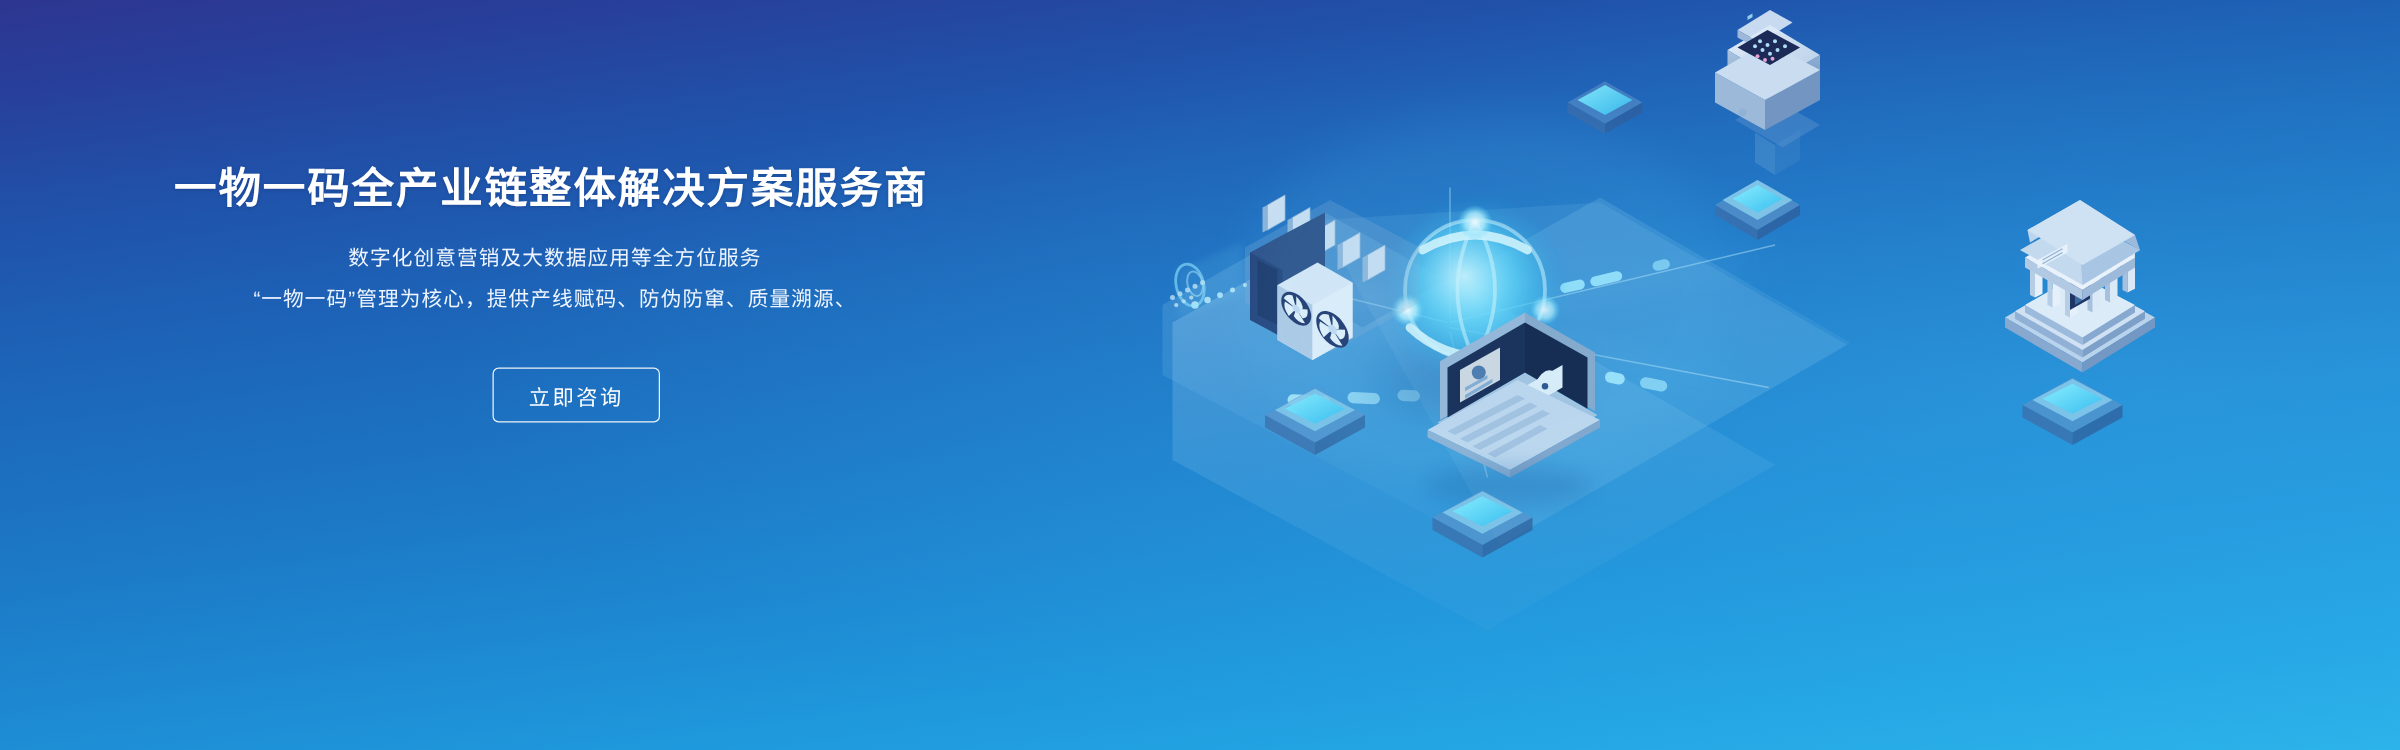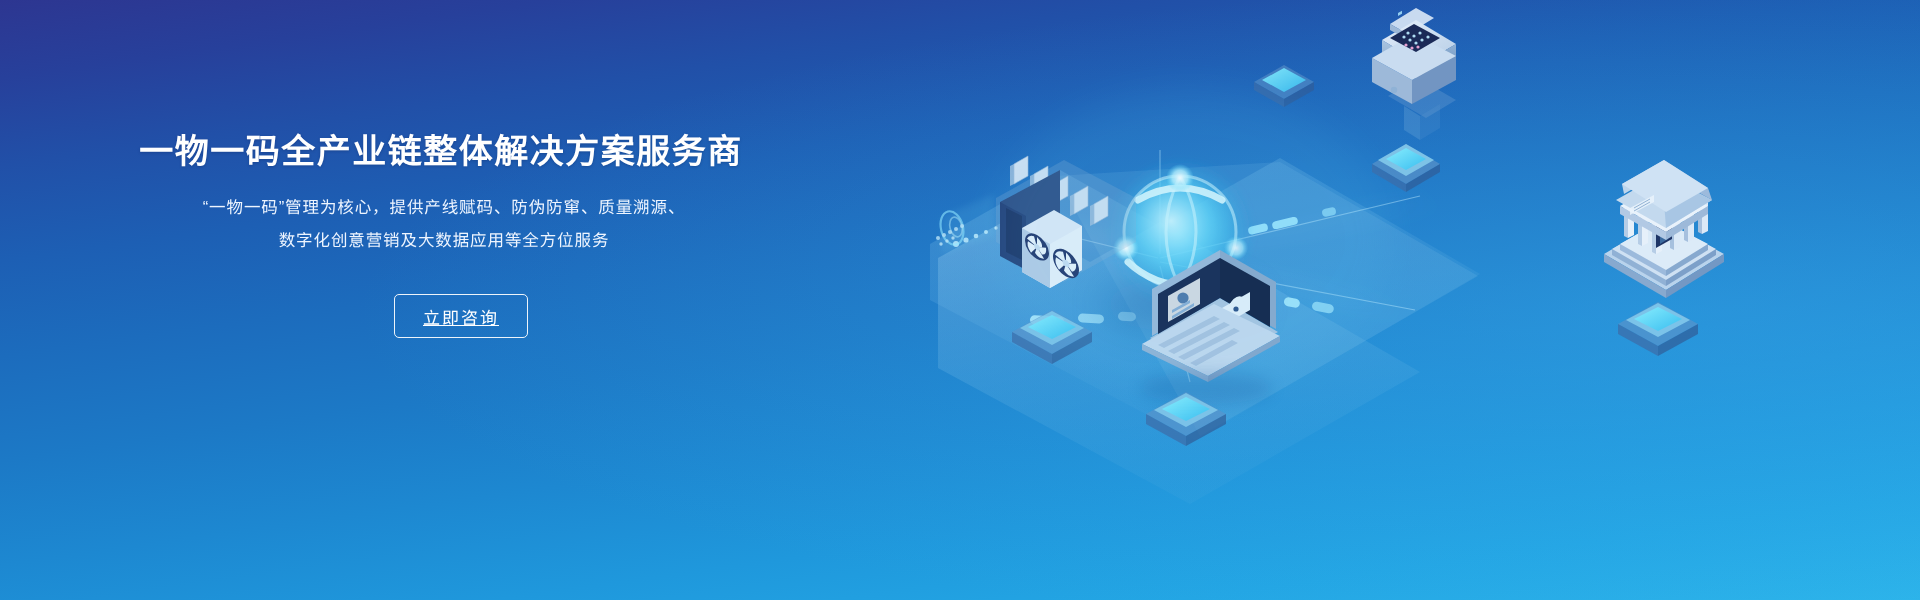--- a/index.html
+++ b/index.html
@@ -35,35 +35,35 @@
   }
   .sub{
     font-size:16.5px;color:#eef5ff;line-height:2.05;letter-spacing:0.9px;
     margin:0 0 0 8px;white-space:nowrap;font-weight:400;
   }
   #cta{
     display:inline-flex;align-items:center;justify-content:center;
     margin:36px 0 0 42px;width:134px;height:44px;
     border:1.5px solid rgba(255,255,255,0.92);border-radius:5px;
     color:#ffffff;font-size:17px;letter-spacing:2px;
-    background:transparent;cursor:pointer;box-sizing:border-box;text-decoration:underline;
+    background:transparent;cursor:pointer;box-sizing:border-box;
   }
   
   #art{position:absolute;left:860px;top:0;width:1060px;height:600px;}
   #art svg{display:block;width:1060px;height:600px;}
 </style>
 </head>
 <body>
 
 <div id="banner">
 
   <div id="textblock">
     <h1 id="title">一物一码全产业链整体解决方案服务商</h1>
+    <p class="sub">数字化创意营销及大数据应用等全方位服务</p>
     <p class="sub">“一物一码”管理为核心，提供产线赋码、防伪防窜、质量溯源、</p>
-    <p class="sub">数字化创意营销及大数据应用等全方位服务</p>
     <div id="cta">立即咨询</div>
   </div>
 
   <div id="art">
   <svg viewBox="0 0 1060 600" xmlns="http://www.w3.org/2000/svg">
     <defs>
       <linearGradient id="plat" x1="0" y1="0" x2="0.4" y2="1">
         <stop offset="0%" stop-color="#8ec8ee" stop-opacity="0.50"></stop>
         <stop offset="100%" stop-color="#4ea6dd" stop-opacity="0.22"></stop>
       </linearGradient>

